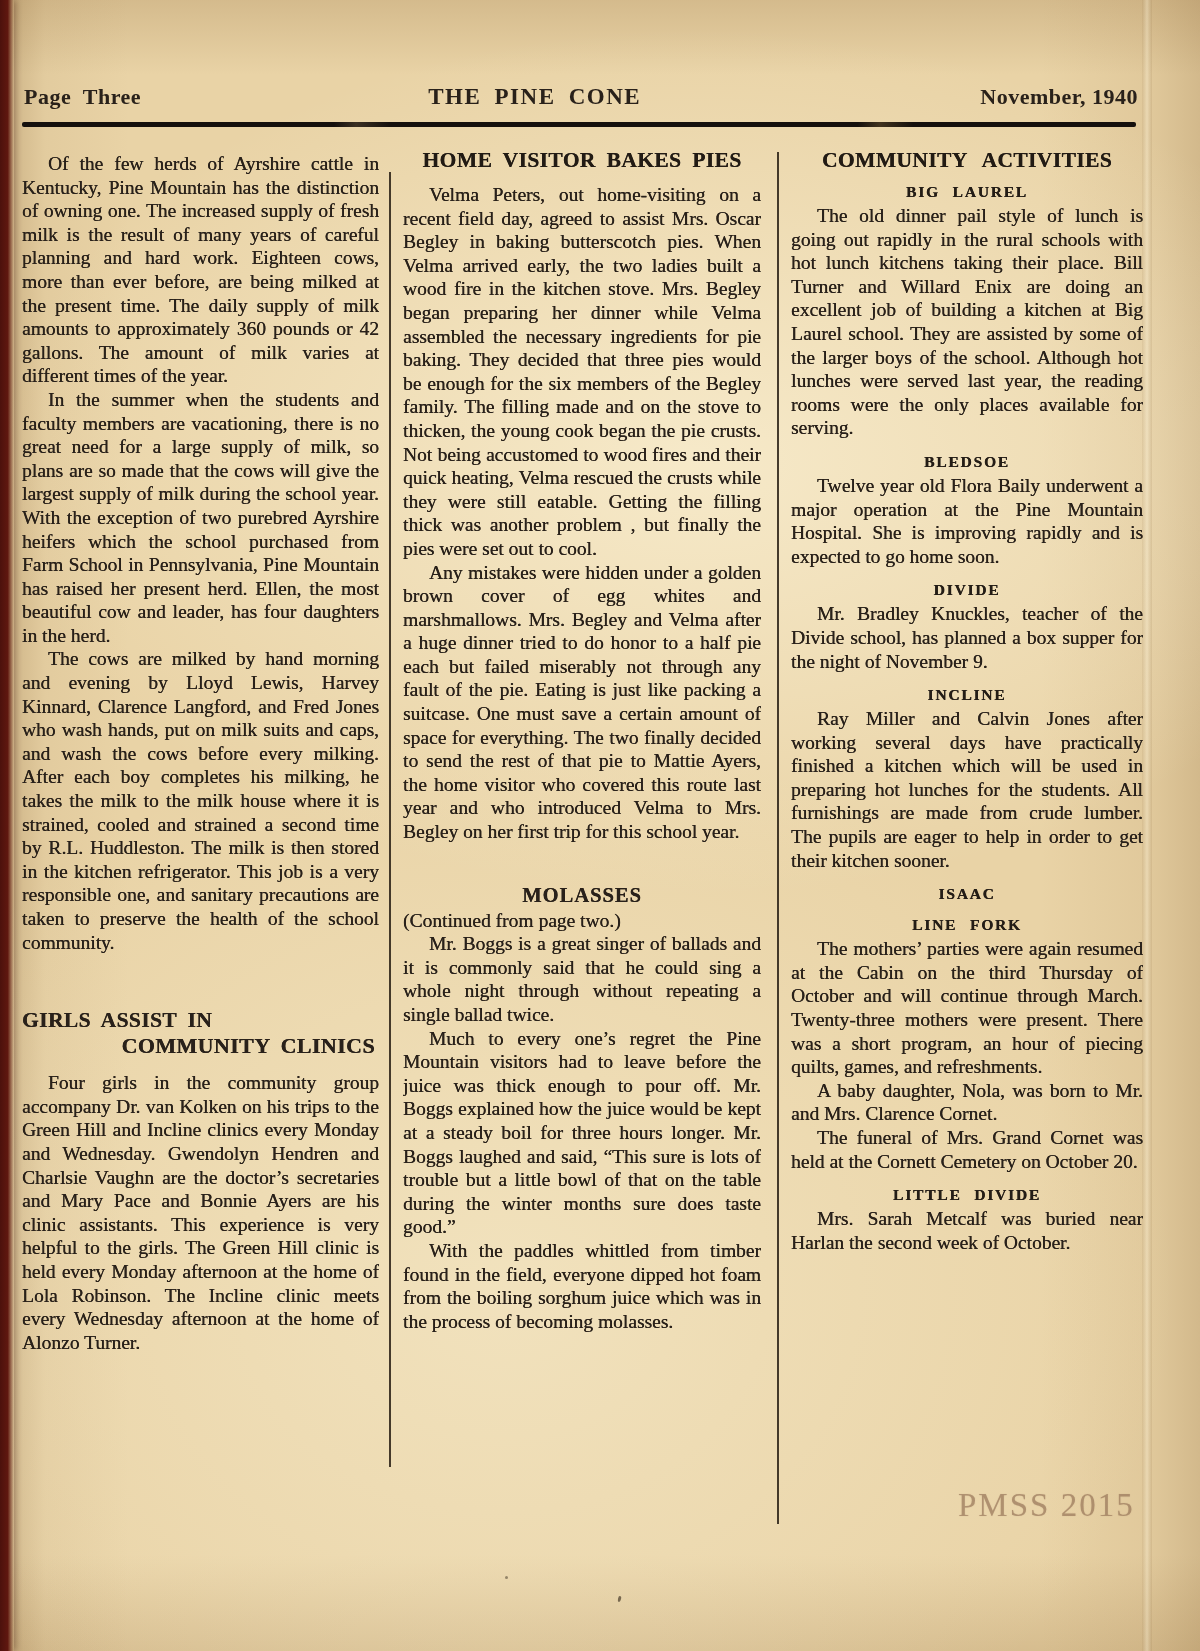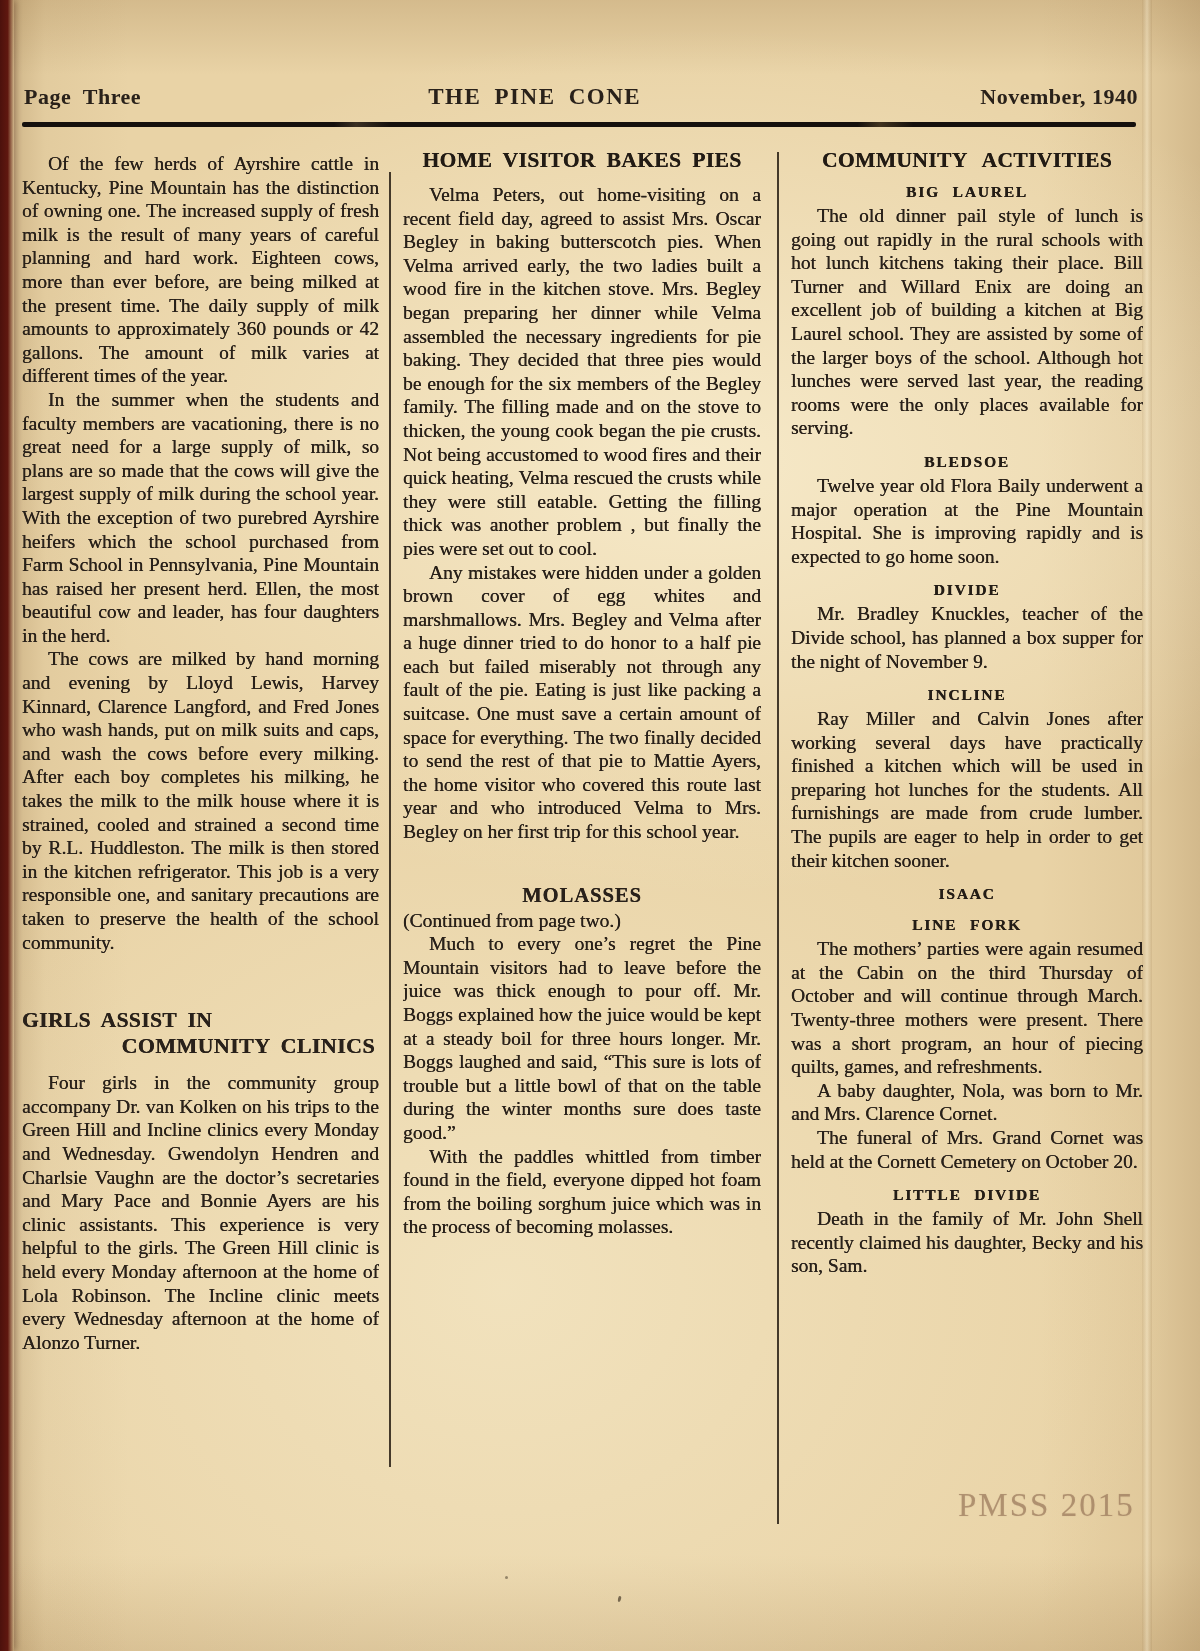--- a/index.html
+++ b/index.html
@@ -106,20 +106,21 @@
 
   <div class="col col2 body">
     <div>
       <h2 class="headline">HOME VISITOR BAKES PIES</h2>
       <p>Velma Peters, out home-visiting on a recent field day, agreed to assist Mrs. Oscar Begley in baking butterscotch pies. When Velma arrived early, the two ladies built a wood fire in the kitchen stove. Mrs. Begley began preparing her dinner while Velma assembled the necessary ingredients for pie baking. They decided that three pies would be enough for the six members of the Begley family. The filling made and on the stove to thicken, the young cook began the pie crusts. Not being accustomed to wood fires and their quick heating, Velma rescued the crusts while they were still eatable. Getting the filling thick was another problem , but finally the pies were set out to cool.</p>
       <p>Any mistakes were hidden under a golden brown cover of egg whites and marshmallows. Mrs. Begley and Velma after a huge dinner tried to do honor to a half pie each but failed miserably not through any fault of the pie. Eating is just like packing a suitcase. One must save a certain amount of space for everything. The two finally decided to send the rest of that pie to Mattie Ayers, the home visitor who covered this route last year and who introduced Velma to Mrs. Begley on her first trip for this school year.</p>
     </div>
     <div>
       <h2 class="sub-article-head">MOLASSES</h2>
       <p class="continued noindent">(Continued from page two.)</p>
+      <p>Mr. Boggs is a great singer of ballads and it is commonly said that he could sing a whole night through without repeating a single ballad twice.</p>
       <p>Much to every one’s regret the Pine Mountain visitors had to leave before the juice was thick enough to pour off. Mr. Boggs explained how the juice would be kept at a steady boil for three hours longer. Mr. Boggs laughed and said, “This sure is lots of trouble but a little bowl of that on the table during the winter months sure does taste good.”</p>
       <p>With the paddles whittled from timber found in the field, everyone dipped hot foam from the boiling sorghum juice which was in the process of becoming molasses.</p>
     </div>
   </div>
 
   <div class="col col3 body">
     <h2 class="headline wide">COMMUNITY ACTIVITIES</h2>
 
     <div>
       <div class="section-head first">BIG LAUREL</div>
@@ -147,20 +148,20 @@
 
     <div>
       <div class="section-head">LINE FORK</div>
       <p>The mothers’ parties were again resumed at the Cabin on the third Thursday of October and will continue through March. Twenty-three mothers were present. There was a short program, an hour of piecing quilts, games, and refreshments.</p>
       <p>A baby daughter, Nola, was born to Mr. and Mrs. Clarence Cornet.</p>
       <p>The funeral of Mrs. Grand Cornet was held at the Cornett Cemetery on October 20.</p>
     </div>
 
     <div>
       <div class="section-head">LITTLE DIVIDE</div>
-      <p>Death in the family of Mr. John Shell recently claimed his daughter, Becky and his son, Sam.</p>
+      <p>Mrs. Sarah Metcalf was buried near Harlan the second week of October.</p>
     </div>
   </div>
 
   <div class="watermark">PMSS 2015</div>
   <div class="speck1"></div>
   <div class="speck2"></div>
 </div>
 
 </body></html>

